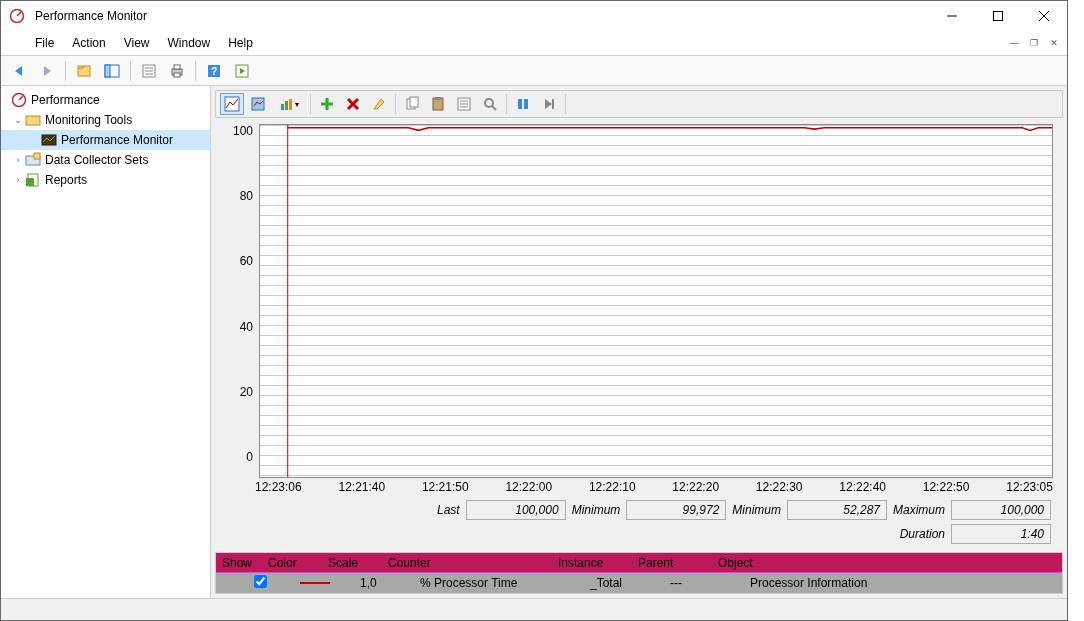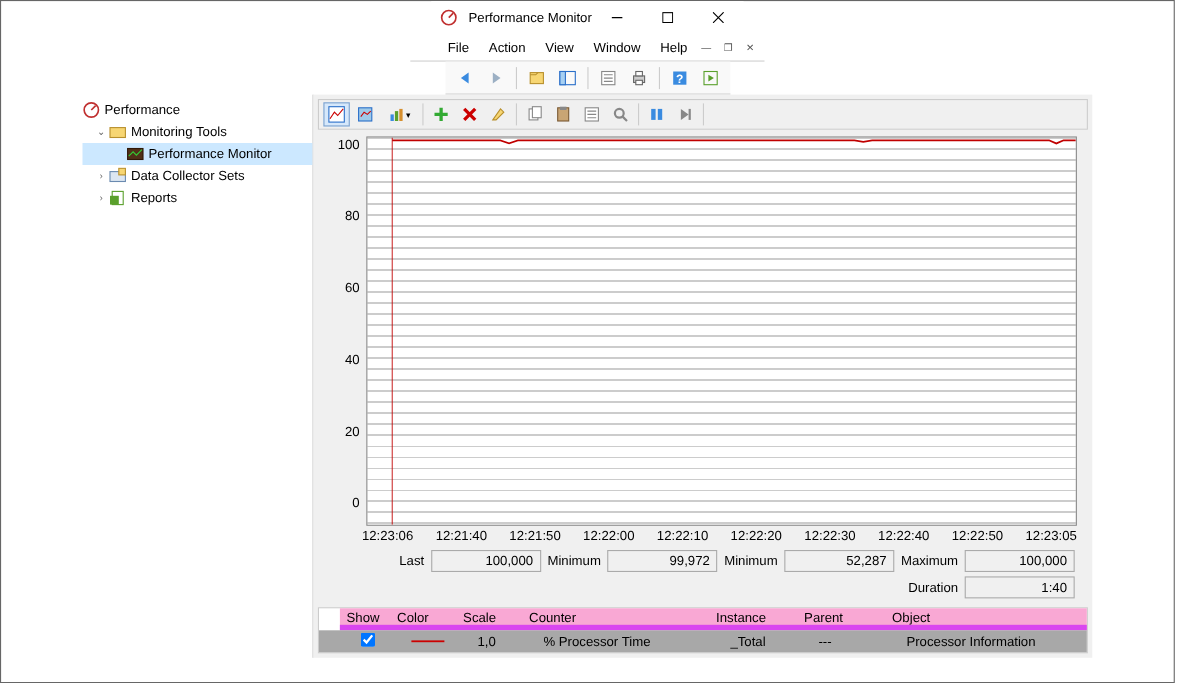--- a/index.html
+++ b/index.html
@@ -1,17 +1,17 @@
 <!DOCTYPE html>
 <html><head>
 <meta charset="utf-8">
 <style>
   * { box-sizing:border-box; -webkit-font-smoothing:none;}
   html,body { margin:0; padding:0; font-family:"Segoe UI",Tahoma,sans-serif; font-size:12px; background:#fff; color:#000;}
-  .window { width:1068px; height:621px; border:1px solid #666; display:flex; flex-direction:column; background:#fff;align-items:center;}
+  .window { width:1068px; height:621px; border:1px solid #666; display:flex; flex-direction:column; background:#fff;}
   .titlebar { height:30px; display:flex; align-items:center; justify-content:space-between; background:#fff;}
   .t-left { display:flex; align-items:center; gap:6px; padding-left:8px;}
   .t-right { display:flex; height:100%;}
   .winbtn { width:46px; display:flex; align-items:center; justify-content:center; font-size:10px;}
   .menubar{height:25px; display:flex; align-items:center; border-bottom:1px solid #d0d0d0; padding:0 4px; justify-content:space-between; background:#fff;}
   .menus{display:flex; gap:2px;}
   .menus span{padding:3px 8px;}
   .mdibtns{display:flex; gap:2px; align-items:center;}
   .mdibtns div{width:18px;height:16px;display:flex;align-items:center;justify-content:center;border:1px solid transparent;font-size:9px;color:#555;}
   .toolbar{height:30px; display:flex; align-items:center; gap:4px; padding:0 6px; border-bottom:1px solid #d0d0d0; background:#f9f9f9;}
@@ -26,27 +26,27 @@
   .right{flex:1;background:#f0f0f0;padding:4px;display:flex;flex-direction:column;min-height:0;}
   .right-toolbar{height:28px;background:#f0f0f0;border:1px solid #ccc;display:flex;align-items:center;padding:0 4px;gap:2px;}
   .rtbtn{width:24px;height:22px;display:flex;align-items:center;justify-content:center;border:1px solid transparent;}
   .rtbtn.active{border:1px solid #7da2ce;background:#d6e8fb;}
   .chart-area{flex:1;background:#f0f0f0;display:flex;flex-direction:column;padding:6px 10px 2px 4px;}
   .chart{flex:1;display:flex;}
   .ylabels{width:40px;display:flex;flex-direction:column;justify-content:space-between;text-align:right;padding:0 6px 14px 0;font-size:12px;}
   .plot{flex:1;position:relative;border:1px solid #888;background:#fff; background-image:repeating-linear-gradient(to bottom,#ccc 0,#ccc 1px,transparent 1px,transparent 10px);}
   .plot svg{position:absolute;inset:0;width:100%;height:100%;}
   .xlabels{display:flex;margin-left:36px;justify-content:space-between;font-size:12px;padding-top:2px;}
-  .stats{padding:6px 2px 0 0;}
+  .stats{padding:6px 2px 0 0;font-style:italic;}
   .statrow{display:flex;justify-content:flex-end;align-items:center;gap:6px;margin-bottom:4px;font-size:12px;}
   .statlabel{}
   .statval{border:1px solid #aaa;border-radius:0;padding:2px 6px;min-width:100px;text-align:right;background:#f0f0f0;font-size:12px;}
   .grid{border:1px solid #ccc;background:#fff;margin-top:2px;}
   .ghead,.grow{display:flex;align-items:center;height:20px;font-size:12px;}
-  .ghead{background:#f9a8d4;border-bottom:5px solid #d946ef;margin-left:19px;}
+  .ghead{background:#be185d;border-bottom:1px solid #d946ef;}
   .grow{background:#a8a8a8;padding-left:32px;}
   .gc{padding:0 6px;overflow:hidden;border-right:1px solid transparent;}
   .gc.show{width:46px;}
   .gc.color{width:60px;display:flex;align-items:center;}
   .gc.scale{width:60px;}
   .gc.counter{width:170px;}
   .gc.inst{width:80px;}
   .gc.parent{width:80px;}
   .gc.obj{width:170px;}
   .gc.comp{flex:1;}
@@ -157,21 +157,21 @@
     <div class="tbtn">
         <svg width="16" height="16">
           <rect x="2" y="2" width="12" height="12" fill="none" stroke="#5aa02c"></rect>
           <path d="M6 5 L11 8 L6 11 Z" fill="#5aa02c"></path>
         </svg>
       </div>
   </div>
 
   <div class="body">
     <div class="tree">
-      <div class="tree-row" style="padding-left:0">
+      <div class="tree-row" style="padding-left:10px">
         <span class="ticon">
             <svg width="16" height="16" viewBox="0 0 16 16">
               <circle cx="8" cy="8" r="6.5" fill="none" stroke="#c03030" stroke-width="1.5"></circle>
               <path d="M8 8 L12 4" stroke="#c03030" stroke-width="1.5"></path>
             </svg>
           </span>
         <span>Performance</span>
       </div>
       <div class="tree-row" style="padding-left:10px">
         <span class="exp">⌄</span>

